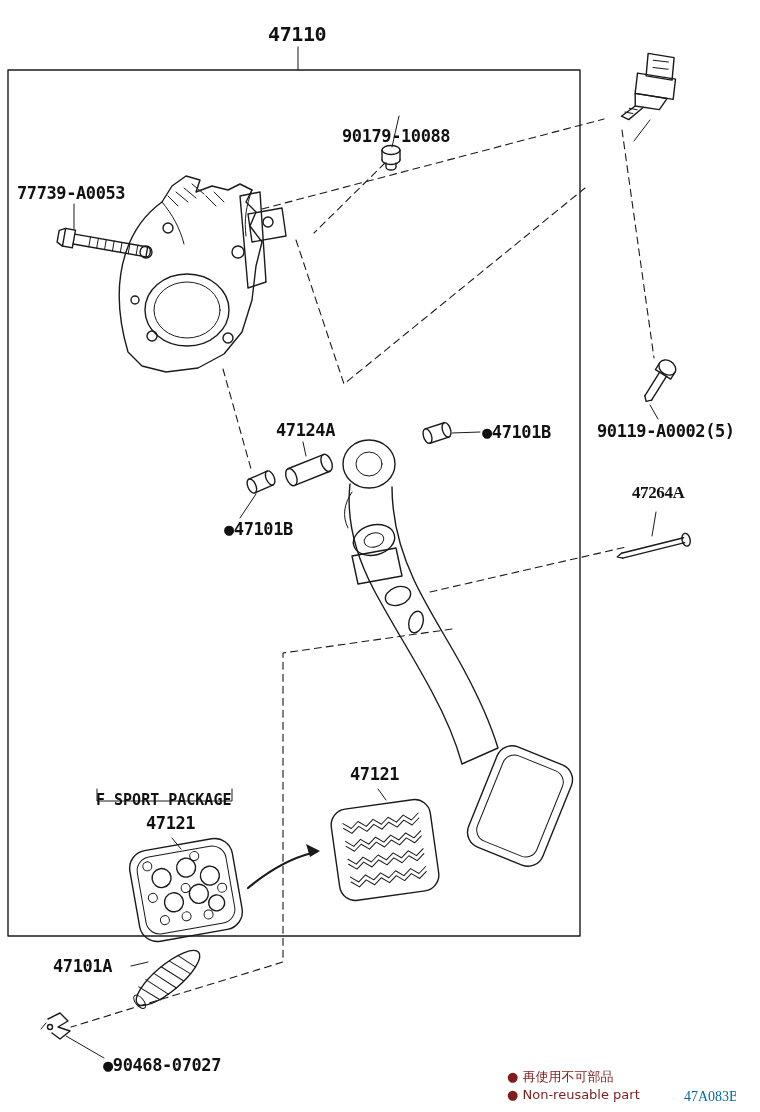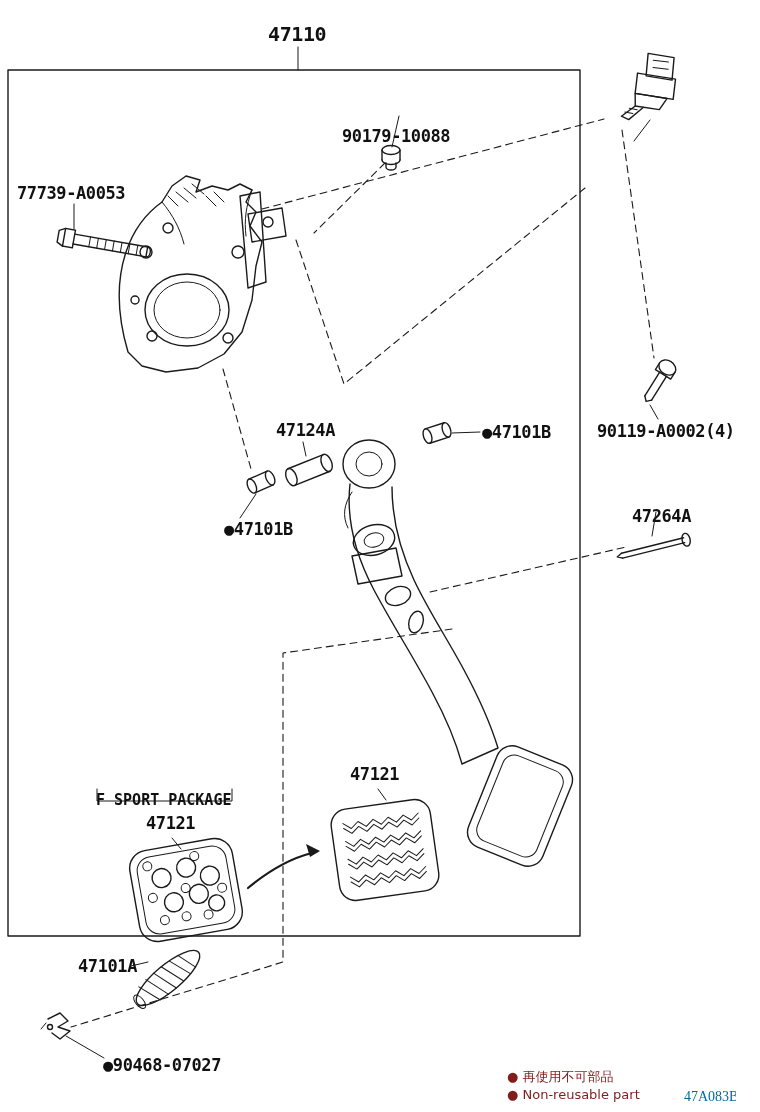--- a/index.html
+++ b/index.html
@@ -191,27 +191,27 @@
       <path d="M-12,-2 L-17,4" class="thin"></path>
     </g>
 
   </svg>
 
   <div class="lbl big" style="left:268px; top:22px;">47110</div>
   <div class="lbl" style="left:342px; top:95px;margin-top:31px;">90179-10088</div>
   <div class="lbl" style="left:17px; top:183px;">77739-A0053</div>
   <div class="lbl" style="left:276px; top:420px;">47124A</div>
   <div class="lbl" style="left:482px; top:422px;">●47101B</div>
-  <div class="lbl" style="left:597px; top:421px;">90119-A0002(4)</div>
-  <div class="lbl" style="left:632px; top:506px;">47264A</div>
+  <div class="lbl" style="left:597px; top:421px;">90119-A0002(5)</div>
+  <div class="lbl" style="left:632px; top:483px;font-family:Liberation Serif, serif;">47264A</div>
   <div class="lbl" style="left:224px; top:519px;">●47101B</div>
   <div class="lbl small" style="left:96px; top:770px;">F SPORT PACKAGE</div>
   <div class="lbl" style="left:146px; top:813px;">47121</div>
   <div class="lbl" style="left:350px; top:764px;">47121</div>
-  <div class="lbl" style="left:78px; top:956px;text-align:center;">47101A</div>
+  <div class="lbl" style="left:53px; top:956px;text-align:center;">47101A</div>
   <div class="lbl" style="left:103px; top:1055px;">●90468-07027</div>
 
   <div class="legend-line" style="left:507px; top:1068px;">● 再使用不可部品</div>
   <div class="legend-line" style="left:507px; top:1087px;">● Non-reusable part</div>
 
   <div class="code" style="left:684px; top:1089px;">47A083B</div>
 
 </div>
 
 </body></html>

